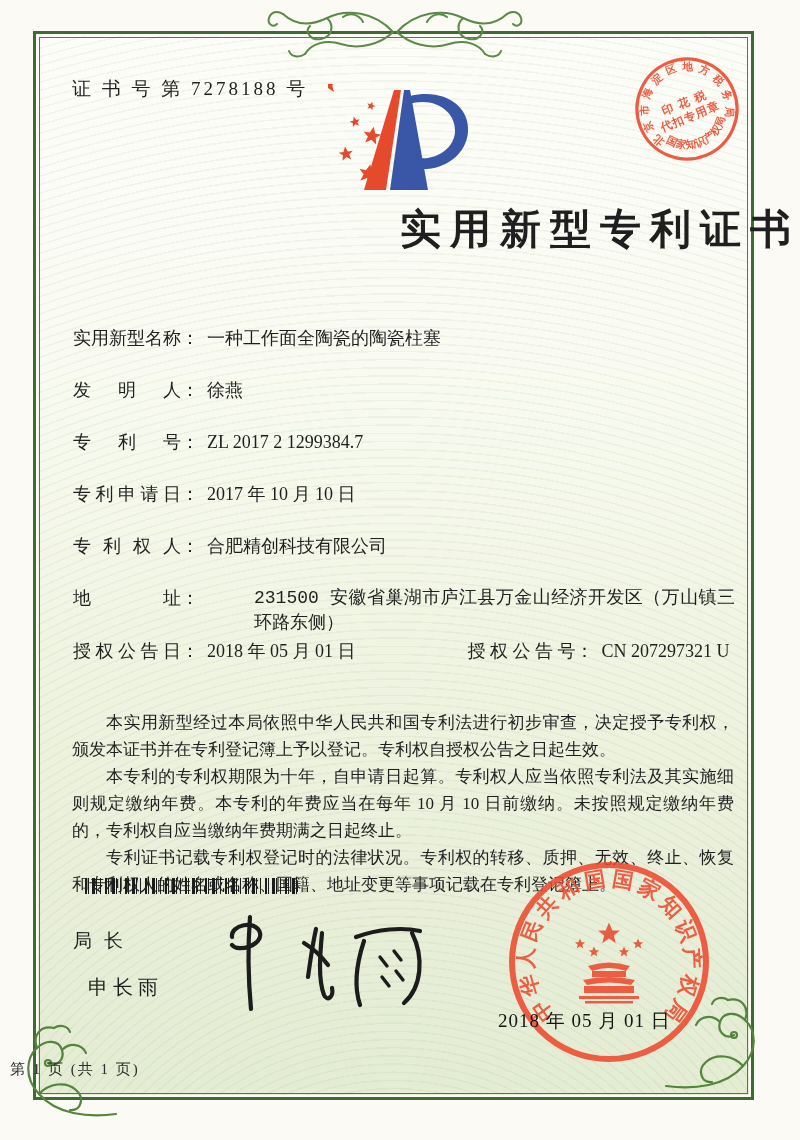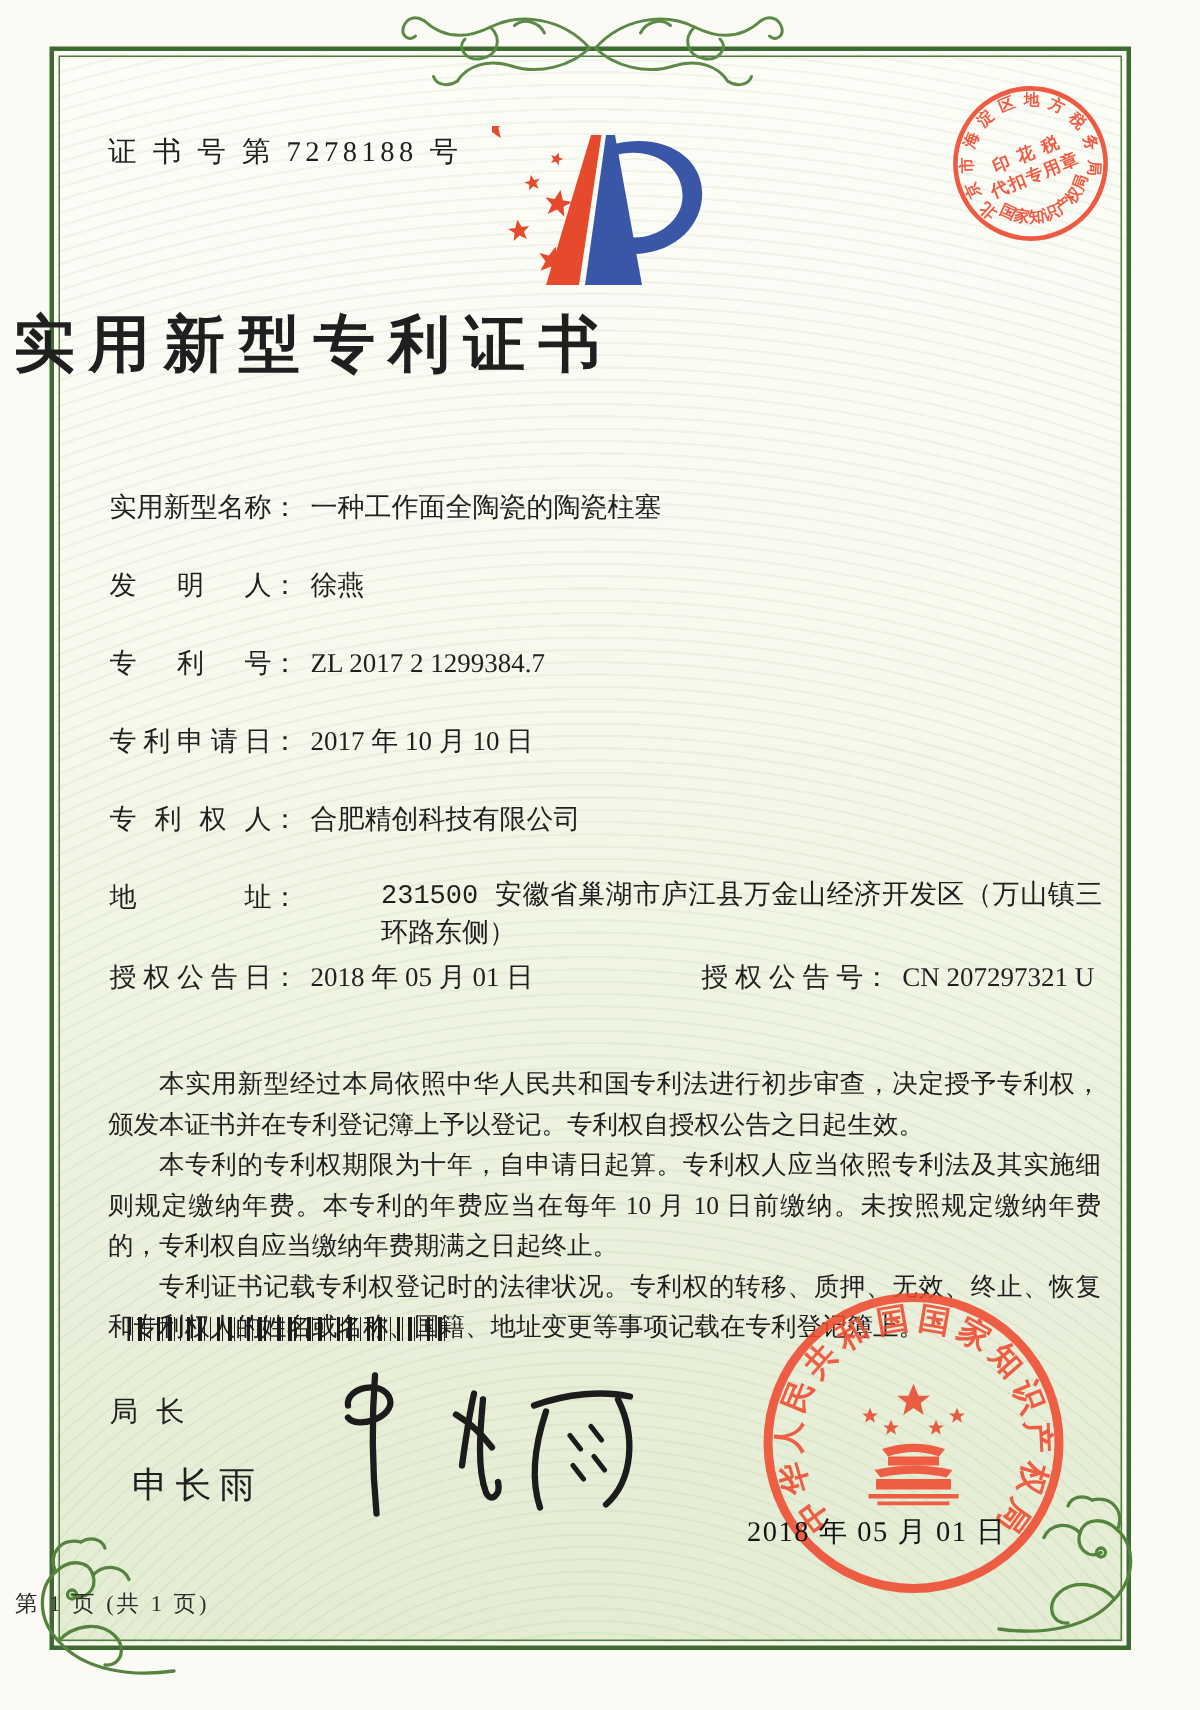--- a/index.html
+++ b/index.html
@@ -25,27 +25,27 @@
     position:absolute;left:38px;top:36px;width:711px;height:1059px;
     background:linear-gradient(180deg,#fdfdf8 0%,#f9fbf2 30%,#f1f5e4 55%,#e9efda 80%,#e4ecd3 100%);
   }
   .paper-bg::after{
     content:'';position:absolute;inset:0;
     background:repeating-radial-gradient(ellipse 160% 110% at 50% 125%,
       rgba(120,155,85,0.10) 0 1.5px, rgba(255,255,255,0) 1.5px 8px);
     opacity:.8;
   }
   .cert-no{
-    position:absolute;left:72px;top:88px;
+    position:absolute;left:72px;top:76px;
     font-size:19px;letter-spacing:3px;
   }
   .logo{position:absolute;left:328px;top:84px;}
   .title{
     position:absolute;left:0;top:202px;width:800px;
-    text-align:left;font-size:41px;font-weight:bold;
+    text-align:right;font-size:41px;font-weight:bold;
     letter-spacing:9px;text-indent:9px;
   }
   .fields{position:absolute;left:73px;top:326px;width:662px;font-size:18px;}
   .frow{margin-bottom:27px;line-height:25px;display:flex;align-items:flex-start;}
   .frow.addr{margin-bottom:3px;gap:47px;}
   .flabel{white-space:nowrap;flex:0 0 auto;}
   .jl{display:inline-block;width:108px;text-align:justify;text-align-last:justify;}
   .fval{margin-left:8px;}
   .fval.addrval{width:505px;text-align:justify;font-family:Liberation Mono, monospace;}
   .grant-right{margin-left:112px;display:flex;}
@@ -57,21 +57,21 @@
   .barcode{
     position:absolute;left:85px;top:878px;width:214px;height:16px;
     background:repeating-linear-gradient(90deg,
       #1c1c1c 0 2px,transparent 2px 3px,
       #1c1c1c 3px 4px,transparent 4px 7px,
       #1c1c1c 7px 10px,transparent 10px 11px,
       #1c1c1c 11px 12px,transparent 12px 15px,
       #1c1c1c 15px 16px,transparent 16px 20px);
   }
   .sig-role{position:absolute;left:73px;top:928px;font-size:19px;letter-spacing:12px;}
-  .sig-name{position:absolute;left:88px;top:974px;font-size:24px;letter-spacing:5px;}
+  .sig-name{position:absolute;left:88px;top:974px;font-size:20px;letter-spacing:5px;}
   .signature-svg{position:absolute;left:198px;top:903px;}
   .seal-svg{position:absolute;left:499px;top:852px;}
   .seal-date{
     position:absolute;left:498px;top:1008px;font-size:19px;letter-spacing:1px;
     color:#141414;
   }
   .stamp-svg{position:absolute;left:628px;top:50px;transform:rotate(-22deg);}
   .footer{
     position:absolute;left:0;top:1060px;width:800px;text-align:left;
     font-size:15px;letter-spacing:2px;color:#2c2c2c;padding-left:10px;

